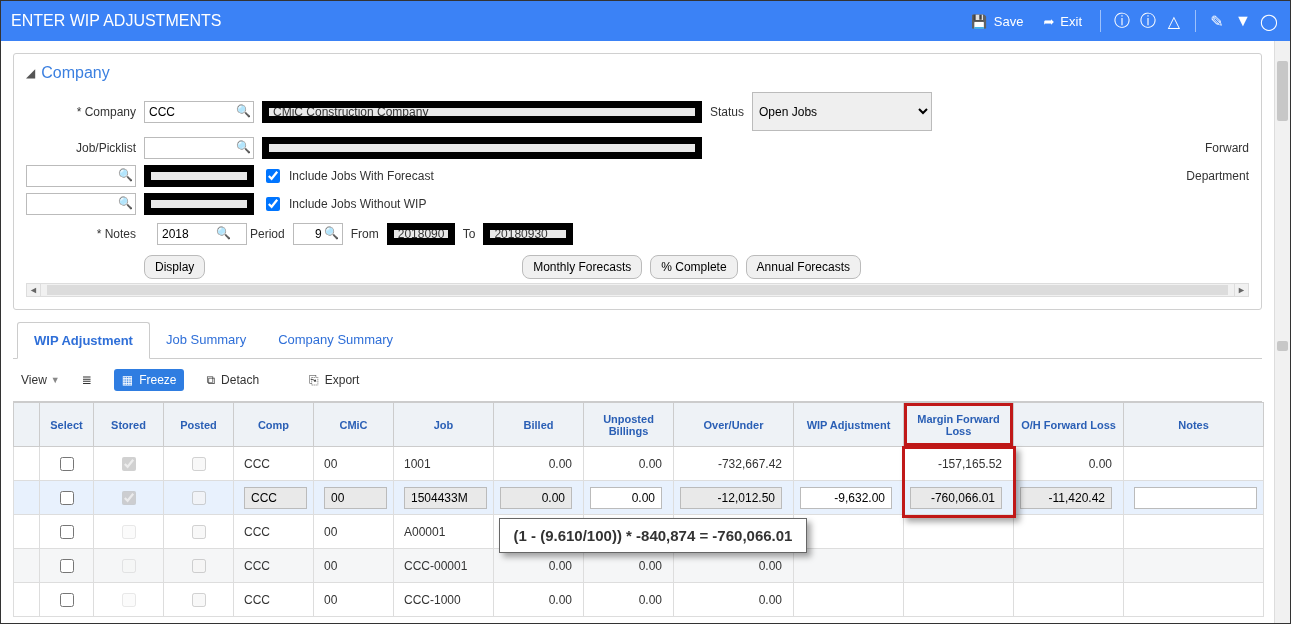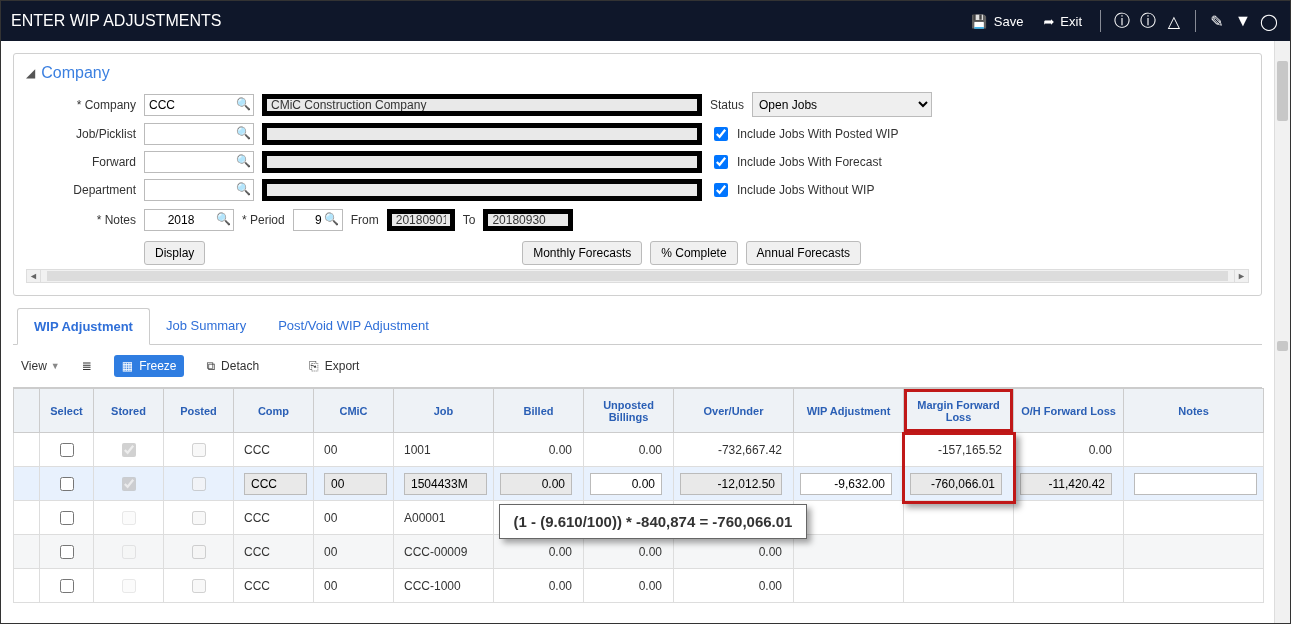--- a/index.html
+++ b/index.html
@@ -1,46 +1,46 @@
 <!DOCTYPE html>
 <html><head>
 <meta charset="utf-8">
 <style>
   * { box-sizing: border-box; font-family: Arial, Helvetica, sans-serif; }
   body { margin: 0; padding: 0; background: #fff; font-size: 12px; color: #333; }
   .frame { width:1291px; height:624px; border:1px solid #333; position:relative; overflow:hidden; background:#fff;}
   
-  .topbar { background:#0f172a; color:#fff; height:40px; display:flex; align-items:center; padding:0 10px; justify-content:space-between;}
+  .topbar { background:#3b82f6; color:#fff; height:40px; display:flex; align-items:center; padding:0 10px; justify-content:space-between;}
   .topbar .title { font-size:16px; }
   .topbar .right { display:flex; align-items:center; gap:4px;}
   .topbar .btn { display:flex; align-items:center; gap:6px; padding:4px 8px; font-size:13px; cursor:pointer; border-radius:2px;}
   .topbar .sep { width:1px; height:22px; background:rgba(255,255,255,0.5); margin:0 6px;}
   .topbar .iconbtn { width:22px; text-align:center; font-size:16px; cursor:pointer; padding:4px 2px;}
   
   .bodywrap { position:absolute; top:40px; bottom:0; left:0; right:16px; overflow:hidden;}
   .vscroll { position:absolute; top:40px; right:0; bottom:0; width:16px; background:#f1f1f1; border-left:1px solid #ddd;}
   .vscroll-thumb { position:absolute; left:2px; right:2px; background:#c7c7c7; border-radius:2px;}
   .panel { margin:12px; border:1px solid #d0d0d0; border-radius:3px; padding:10px 12px 12px 12px; position:relative;}
   .section-head { color:#3a7fe0; font-size:16px; display:flex; align-items:center; gap:6px; margin-bottom:10px;}
   .section-head .tri { font-size:12px; color:#555;}
   .form-grid { display:grid; grid-template-columns: 110px 110px 440px 1fr; gap:6px 8px; align-items:center;}
   .form-grid label { text-align:right; font-size:12px; color:#333;}
   .req::before{ content:"* "; color:#333;}
   .lookup { position:relative; }
   .lookup input { width:100%; height:22px; border:1px solid #bbb; padding:2px 20px 2px 4px; font-size:12px; background:#fff;}
   .lookup .mag { position:absolute; right:4px; top:3px; width:14px; height:14px; color:#888; font-size:12px;}
   .readonly { background:#e9e9e9 !important; color:#333;}
-  input.flat { height:22px; border:5px solid #000000; padding:2px 4px; font-size:12px;}
-  select.flat { height:25px; border:1px solid #bbb; font-size:12px; padding:1px 2px; width:180px;}
+  input.flat { height:22px; border:7px solid #000000; padding:2px 4px; font-size:12px;}
+  select.flat { height:39px; border:1px solid #bbb; font-size:12px; padding:1px 2px; width:180px;}
   .chkline { display:flex; align-items:center; gap:6px; font-size:12px;}
   .chkline input { width:14px; height:14px;}
   .row2 { display:flex; align-items:center; gap:8px; margin-top:8px;}
   .row2 label { font-size:12px;}
   .row2 .lbl-r { text-align:right; width:110px;}
-  .btn-std { background:#f0f0f0; border:1px solid #bbb; border-radius:3px; padding:4px 10px; font-size:12px; cursor:pointer;}
+  .btn-std { background:#f0f0f0; border:1px solid #bbb; border-radius:8px; padding:4px 10px; font-size:12px; cursor:pointer;}
   .btn-row { display:flex; gap:8px; margin-top:10px; align-items:center;}
   .btn-row .spacer{ flex:1;}
   .hscroll { margin:4px 0 0 0; height:14px; border:1px solid #ddd; background:#f1f1f1; position:relative;}
   .hscroll .thumb { position:absolute; top:1px; bottom:1px; left:20px; right:20px; background:#dcdcdc;}
   .hscroll .arrow { position:absolute; top:0; bottom:0; width:14px; display:flex;align-items:center;justify-content:center;font-size:9px;color:#666;}
   .hscroll .la{left:0;border-right:1px solid #ddd;} .hscroll .ra{right:0;border-left:1px solid #ddd;}
   
   .tabs { display:flex; border-bottom:1px solid #ccc; padding:0 4px; margin:0 12px;}
   .tab { padding:10px 16px; color:#2f6fd8; font-size:13px; cursor:pointer; position:relative;}
   .tab.active { font-weight:bold; border:1px solid #ccc; border-bottom:1px solid #fff; border-radius:3px 3px 0 0; margin-bottom:-1px; background:#fff;}
@@ -119,24 +119,20 @@
             <option>Open Jobs</option>
           </select>
         </div>
 
         <label>Job/Picklist</label>
         <div class="lookup">
           <input value="" style="">
           <span class="mag">🔍</span>
         </div>
         <input class="flat readonly" readonly="" value="" style="">
-        <div class="chkline">
-          <input type="checkbox" checked="" style="">
-          <span>Include Jobs With Posted WIP</span>
-        </div>
 
         <label>Forward</label>
         <div class="lookup">
           <input value="" style="">
           <span class="mag">🔍</span>
         </div>
         <input class="flat readonly" readonly="" value="" style="">
         <div class="chkline">
           <input type="checkbox" checked="" style="">
           <span>Include Jobs With Forecast</span>
@@ -150,21 +146,21 @@
         <input class="flat readonly" readonly="" value="" style="">
         <div class="chkline">
           <input type="checkbox" checked="" style="">
           <span>Include Jobs Without WIP</span>
         </div>
       </div>
 
       <div class="row2">
         <label class="lbl-r req">Notes</label>
         <div class="lookup" style="width:90px;">
-          <input style="text-align: center;" value="2018">
+          <input style="text-align: left; margin-left: 13px;" value="2018">
           <span class="mag">🔍</span>
         </div>
         <label class="req">Period</label>
         <div class="lookup" style="width:50px;">
           <input style="text-align: right;" value="9">
           <span class="mag">🔍</span>
         </div>
         <label>From</label>
         <input class="flat readonly" style="width: 68px;" readonly="" value="20180901">
         <label>To</label>
@@ -184,21 +180,21 @@
       <div class="hscroll">
         <span class="arrow la">◄</span>
         <div class="thumb"></div>
         <span class="arrow ra">►</span>
       </div>
     </div>
 
     <div class="tabs">
       <div class="tab active">WIP Adjustment</div>
       <div class="tab">Job Summary</div>
-      <div class="tab">Post/Void WIP Adjustment</div>
+      <div class="tab">Company Summary</div>
     </div>
 
     <div class="tblbar">
       <div class="view">
         <span>View</span>
         <span style="font-size:9px;color:#888">▼</span>
       </div>
       <div class="tbtn">
           <span>≣</span>
         </div>
@@ -301,21 +297,21 @@
     <td class="num"></td>
     <td class="txt"></td>
             </tr>
             <tr class="alt">
     <td></td>
     <td><input type="checkbox" class="chk" style=""></td>
     <td><input type="checkbox" class="chk chk-ghost" disabled="" style=""></td>
     <td><input type="checkbox" class="chk" disabled="" style=""></td>
     <td class="txt">CCC</td>
     <td class="txt">00</td>
-    <td class="txt">CCC-00009</td>
+    <td class="txt">CCC-00001</td>
     <td class="num">0.00</td>
     <td class="num">0.00</td>
     <td class="num">0.00</td>
     <td class="num"></td>
     <td class="num"></td>
     <td class="num"></td>
     <td class="txt"></td>
             </tr>
             <tr>
     <td></td>

